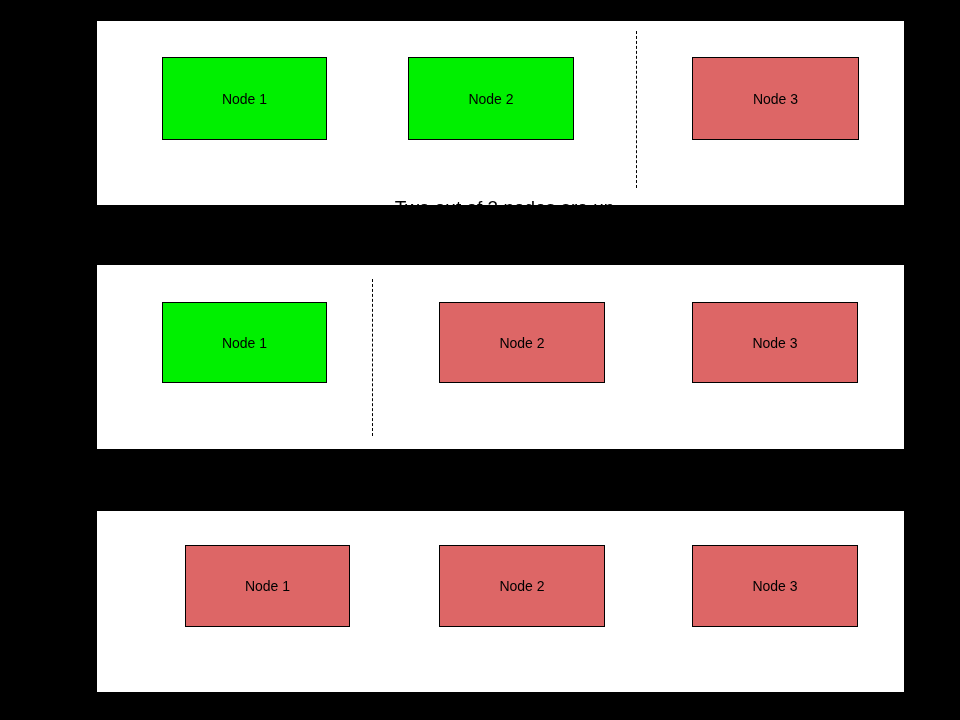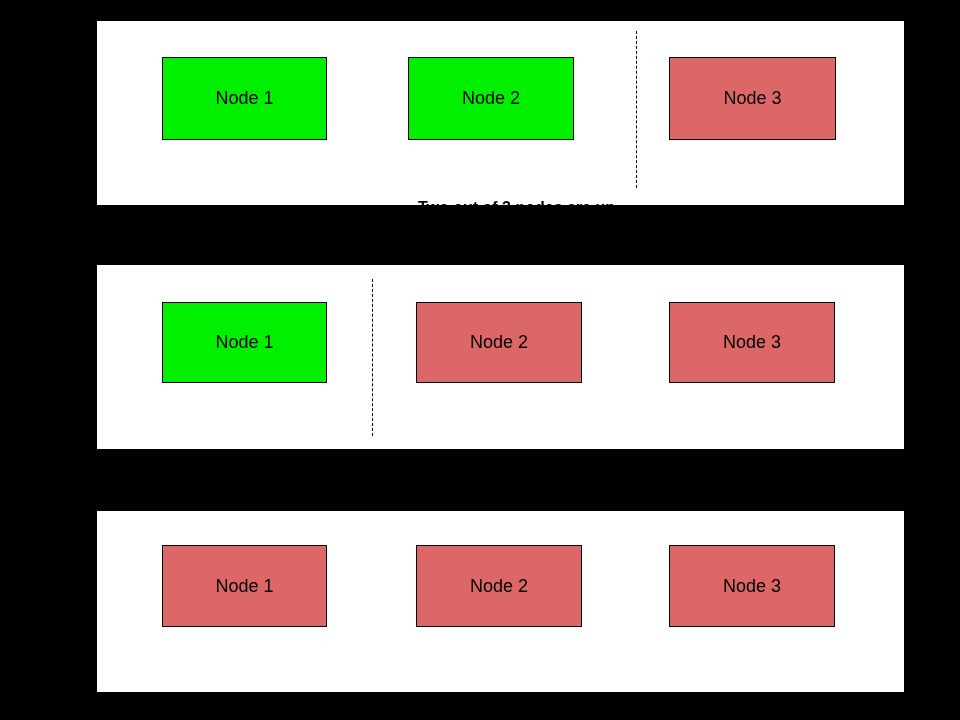--- a/index.html
+++ b/index.html
@@ -26,25 +26,25 @@
   #panel2 { top: 264px; height: 186px; }
   #panel3 { top: 510px; height: 183px; }
 
   .node {
     position: absolute;
     box-sizing: border-box;
     border: 1px solid var(--border, #000);
     display: flex;
     align-items: center;
     justify-content: center;
-    font-size: 18px;
+    font-size: 14px;
     color: #000;
   }
   .node[data-status="up"]   { background: var(--node-up,   #00F000); }
-  .node[data-status="down"] { background: var(--node-down, #DD6666); }
+  .node[data-status="down"] { background: var(--node-down, #DD6666); margin-left: 23px; }
 
   #panel1 .node { top: 36px; height: 83px; }
   #panel1 .node1 { left: 65px;  width: 165px; }
   #panel1 .node2 { left: 311px; width: 166px; }
   #panel1 .node3 { left: 572px; width: 167px; }
 
   #panel2 .node { top: 37px; height: 81px; }
   #panel3 .node { top: 34px; height: 82px; }
   #panel2 .node1, #panel3 .node1 { left: 65px;  width: 165px; }
   #panel2 .node2, #panel3 .node2 { left: 319px; width: 166px; }
@@ -53,28 +53,27 @@
   .divider {
     position: absolute;
     width: 0;
     border-left: 1px dashed var(--border, #000);
   }
   #panel1 .divider { left: 539px; top: 10px; height: 157px; }
   #panel2 .divider { left: 275px; top: 14px; height: 157px; }
 
   .caption {
     position: absolute;
-    left: 16px;
+    left: 4px;
     width: 100%;
     text-align: center;
-    font-size: 16px;
+    font-size: 19px;
     line-height: 23px;
     color: #000;
     white-space: pre;
-    font-weight: bold;
   }
   #panel1 .caption { top: 129px; }
   #panel2 .caption { top: 133px; }
   #panel3 .caption { top: 131px; }
 </style>
 </head>
 <body>
 
 <div class="panel" id="panel1">
   <div class="node node1" data-status="up">

